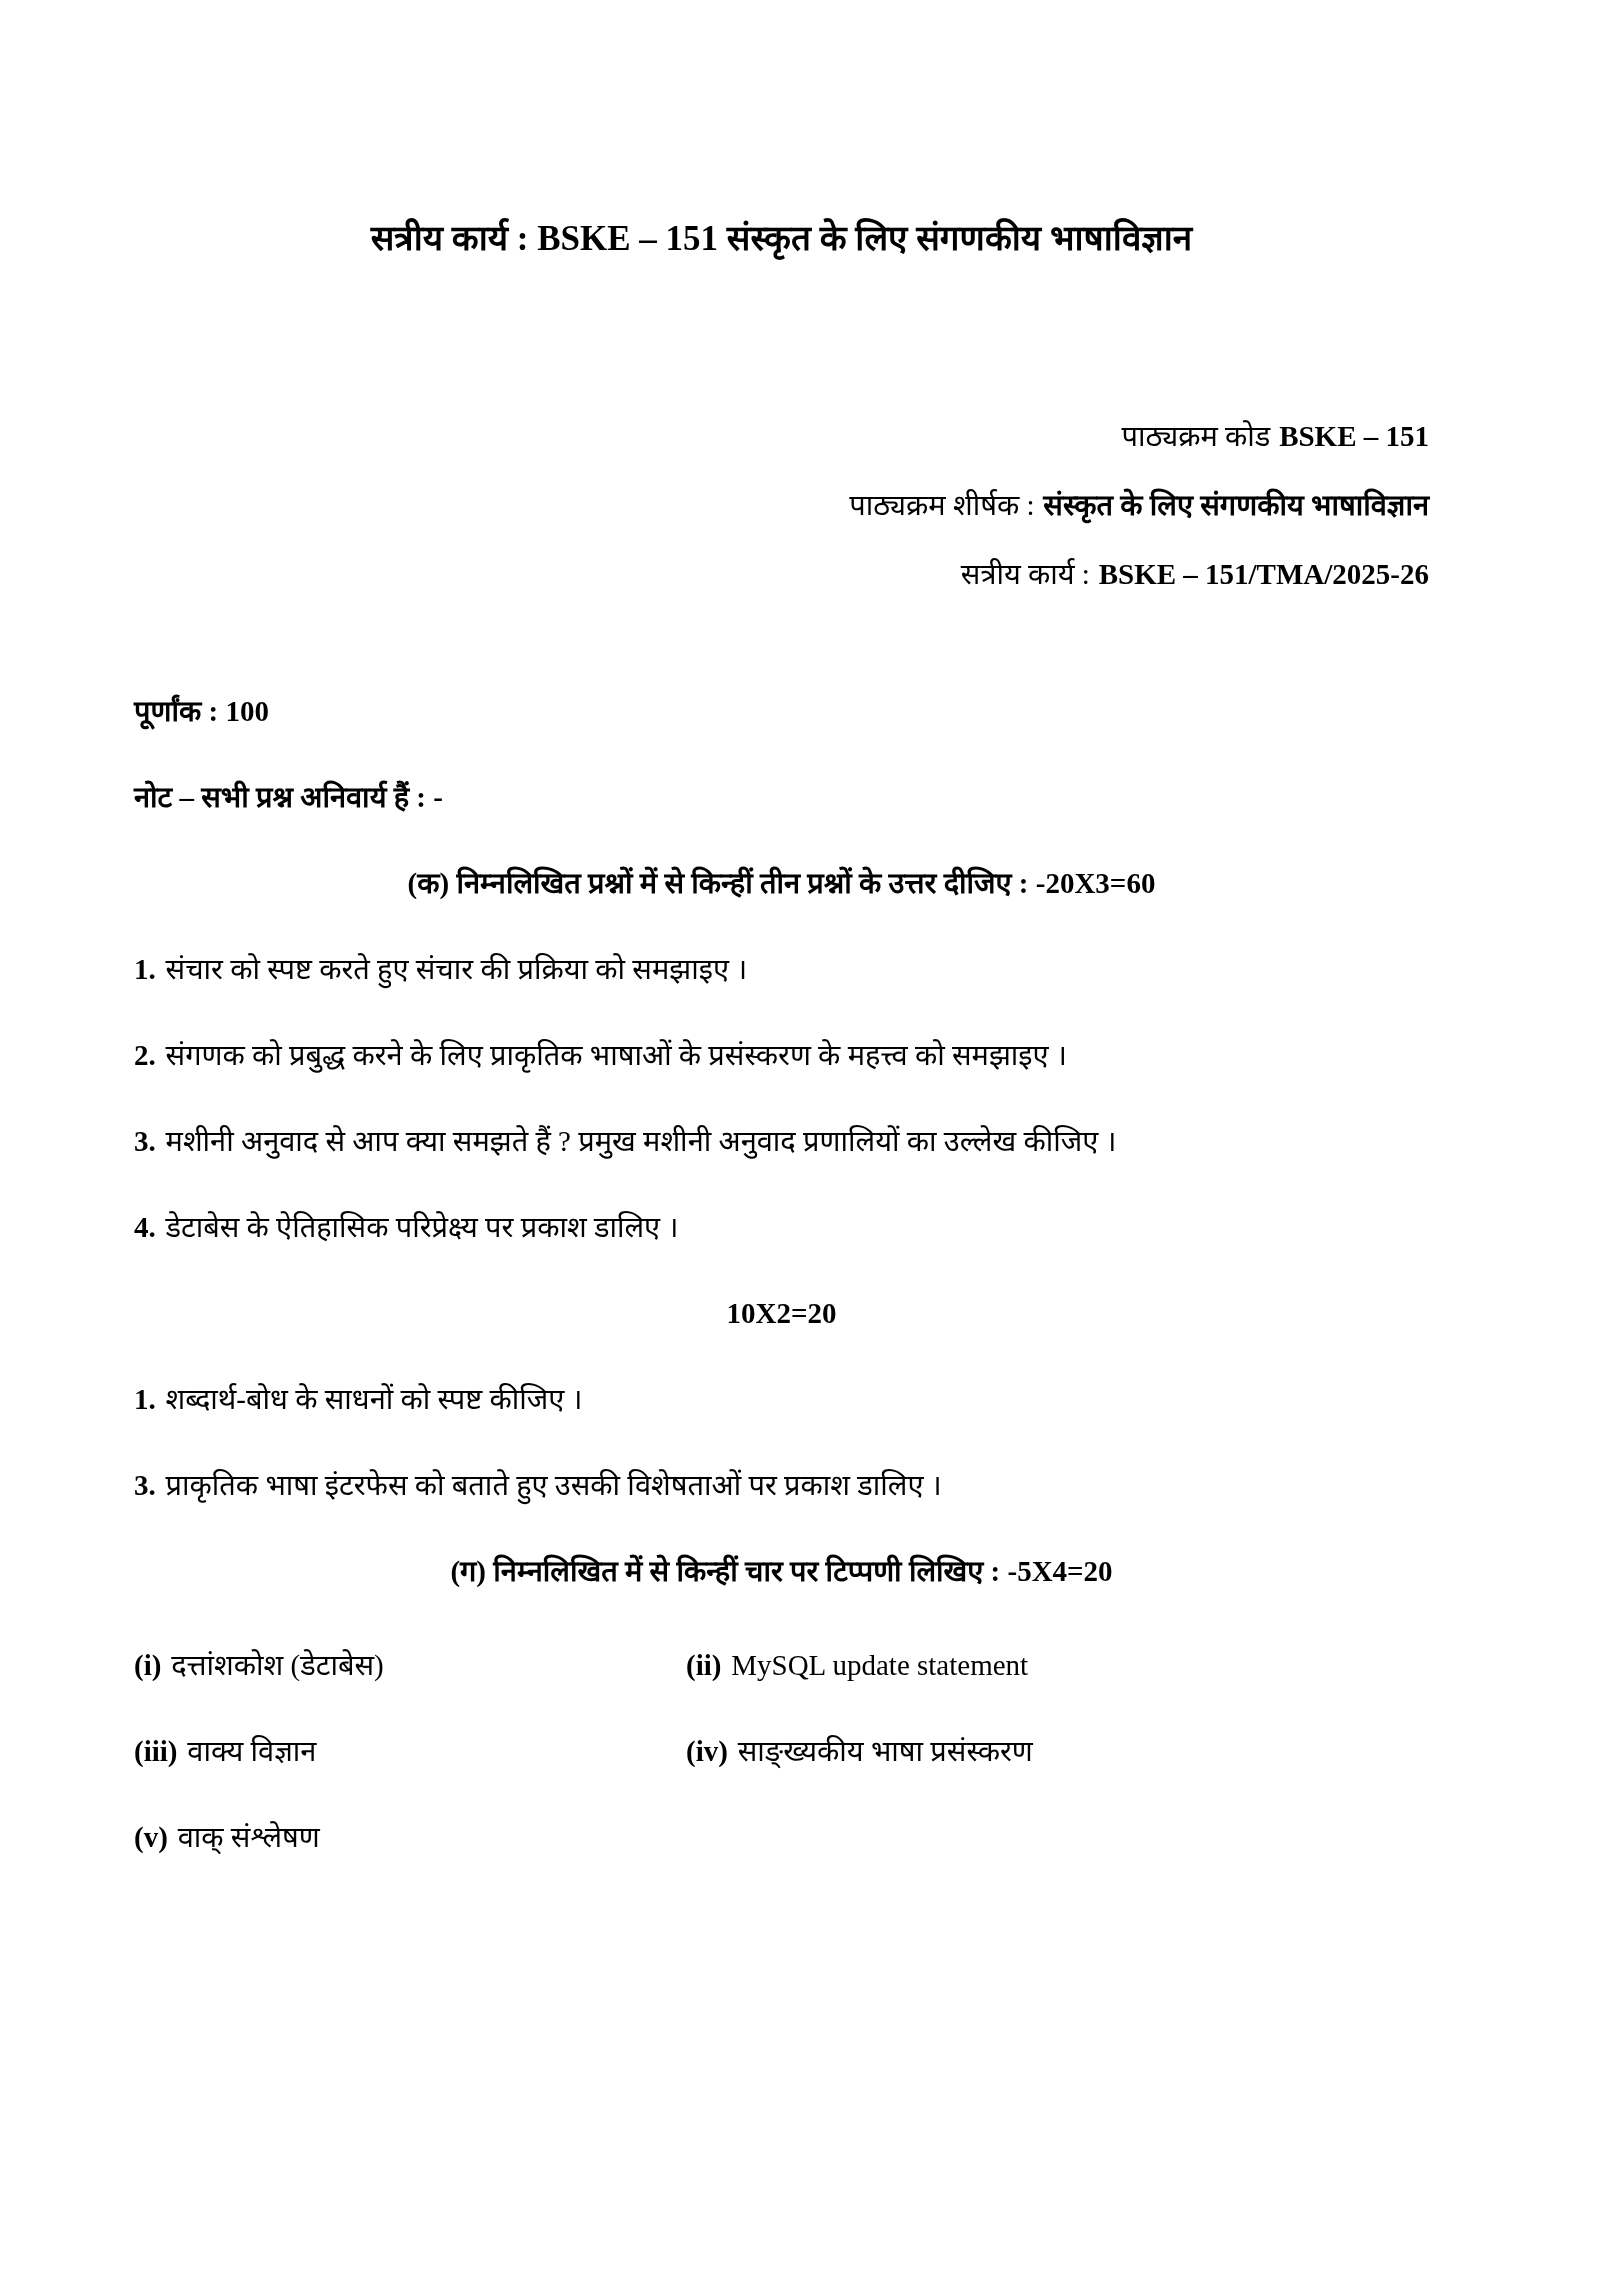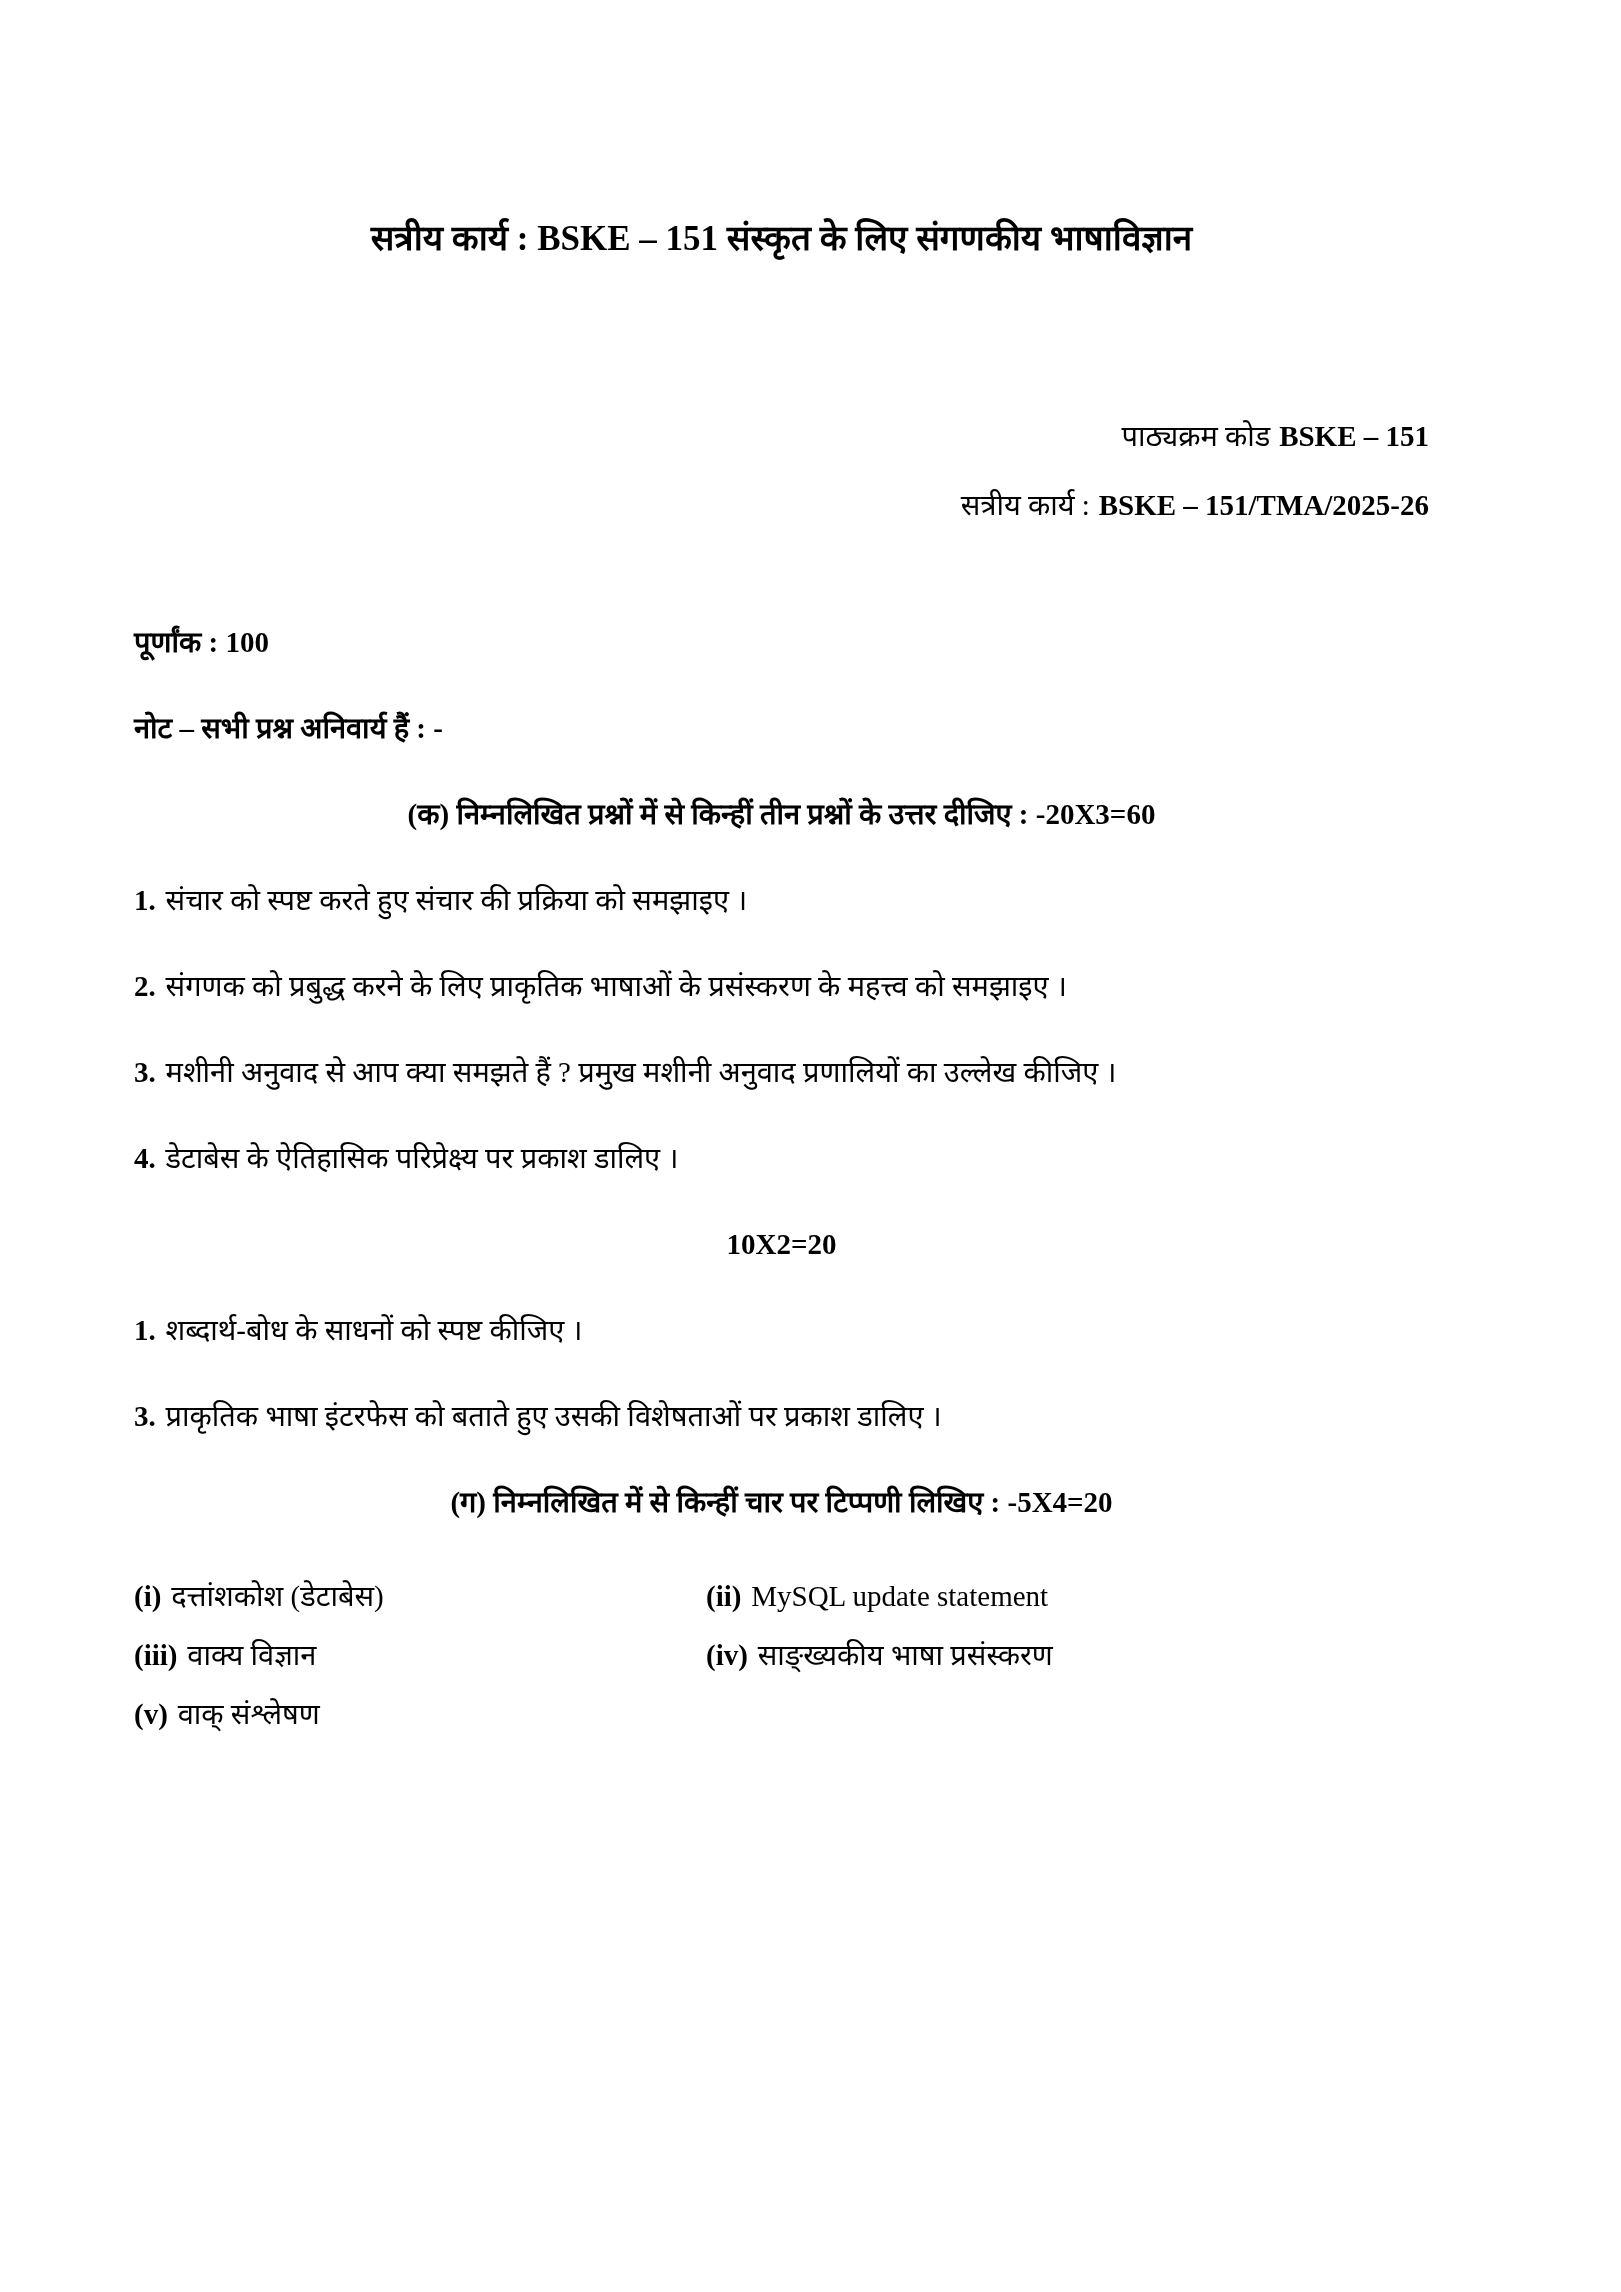--- a/index.html
+++ b/index.html
@@ -49,34 +49,36 @@
   }
   .section-head .heading-text { max-width: 1029px; }
   .question { margin: 47px 0 0 0; }
   .qnum { font-weight: bold; margin-right: 9.8px; }
   .items-grid {
     display: grid;
     grid-template-columns: 552px auto;
     row-gap: 47px;
     margin-top: 55px;
     justify-content: start;
-    gap: 20px;
   }
   .items-grid .question { margin: 0; }
 </style>
 </head>
 <body>
 
 <div class="page">
 
   <h1 class="title">सत्रीय कार्य : BSKE – 151 संस्कृत के लिए संगणकीय भाषाविज्ञान</h1>
 
   <div class="meta">
     <p class="meta-line">
       <span class="meta-label">पाठ्यक्रम कोड</span><span class="bold">BSKE – 151</span>
+    </p>
+    <p class="meta-line">
+      <span class="meta-label">पाठ्यक्रम शीर्षक :</span><span class="bold">संस्कृत के लिए संगणकीय भाषाविज्ञान</span>
     </p>
     <p class="meta-line">
       <span class="meta-label">सत्रीय कार्य :</span><span class="bold">BSKE – 151/TMA/2025-26</span>
     </p>
   </div>
 
   <p class="total">पूर्णांक : 100</p>
 
   <p class="note">नोट – सभी प्रश्न अनिवार्य हैं : -</p>
 

